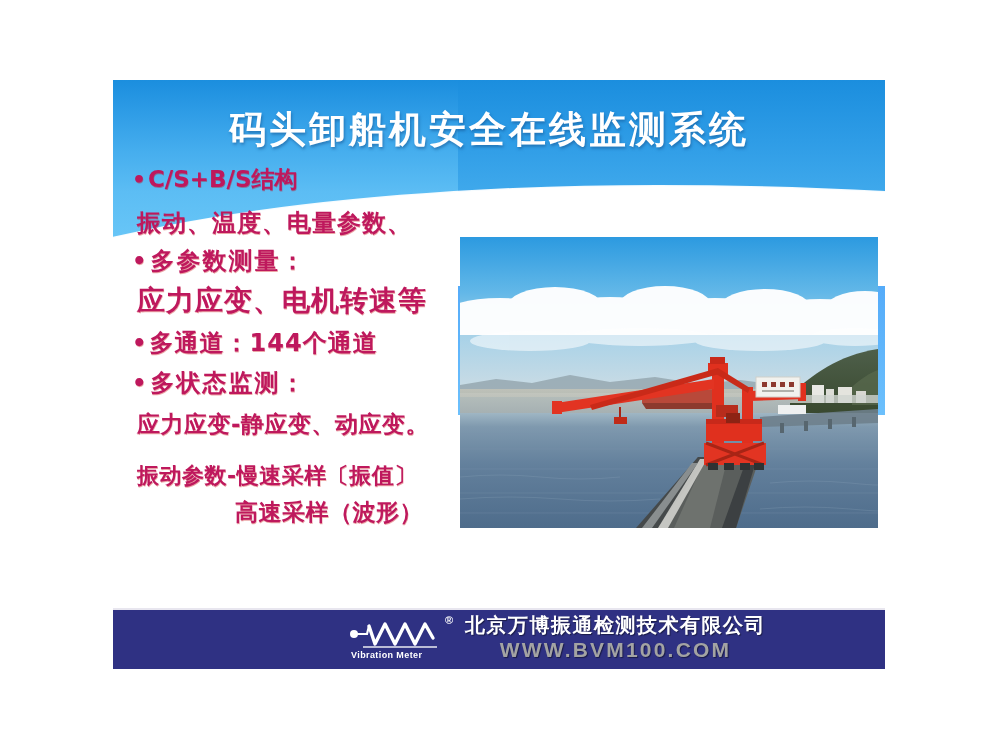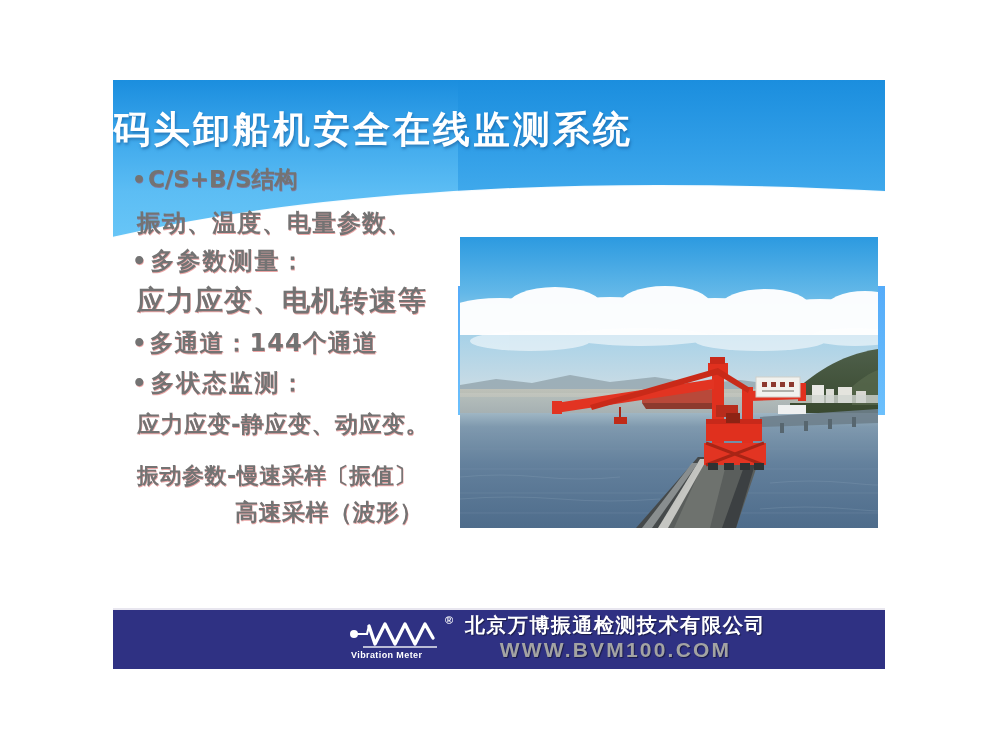--- a/index.html
+++ b/index.html
@@ -90,41 +90,41 @@
     overflow: hidden;
     pointer-events: none;
   }
   .swoosh svg { display: block; }
 
   
   .title {
     position: absolute;
     left: 0; top: 25px;
     width: 636px;
-    text-align: left;
+    text-align: right;
     color: #ffffff;
     font-size: 37px;
     font-weight: bold;
     letter-spacing: 3px;
     font-family: "DejaVu Sans", "Liberation Sans", sans-serif;
     text-shadow: 1px 2px 3px rgba(20,80,140,0.55);
     white-space: nowrap;
   }
 
   
   .body-text {
     position: absolute;
     left: 12px;
     top: 88px;
     width: 350px;
     color: #f30000;
     font-weight: bold;
   }
   .line {
-    color: #737373;
+    color: #be185d;
     font-weight: bold;
     white-space: nowrap;
     line-height: 1.0;
     text-shadow: 0.5px 0.5px 0 rgba(200,0,0,0.35);
   }
   .line.bullet::before {
     content: "•";
     margin-right: 2px;
     font-size: 0.95em;
   }

